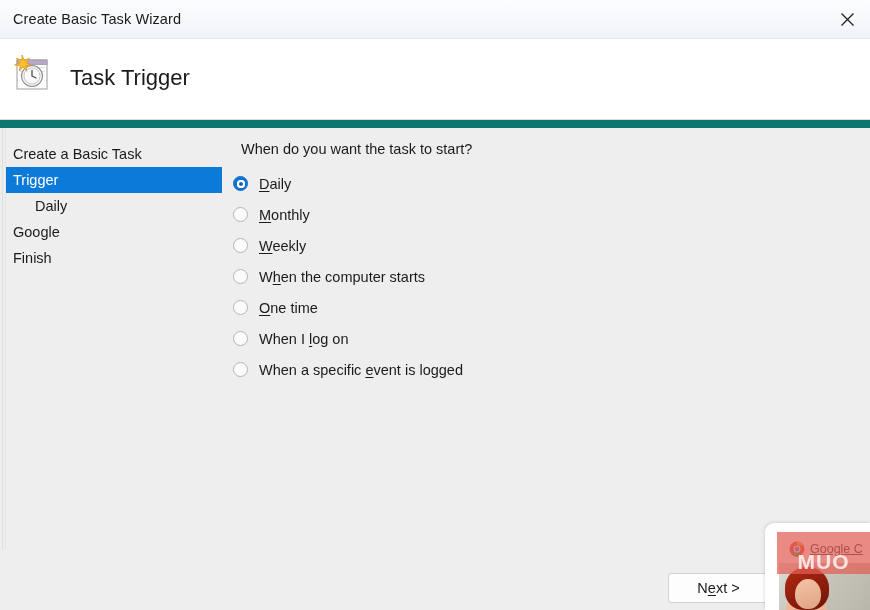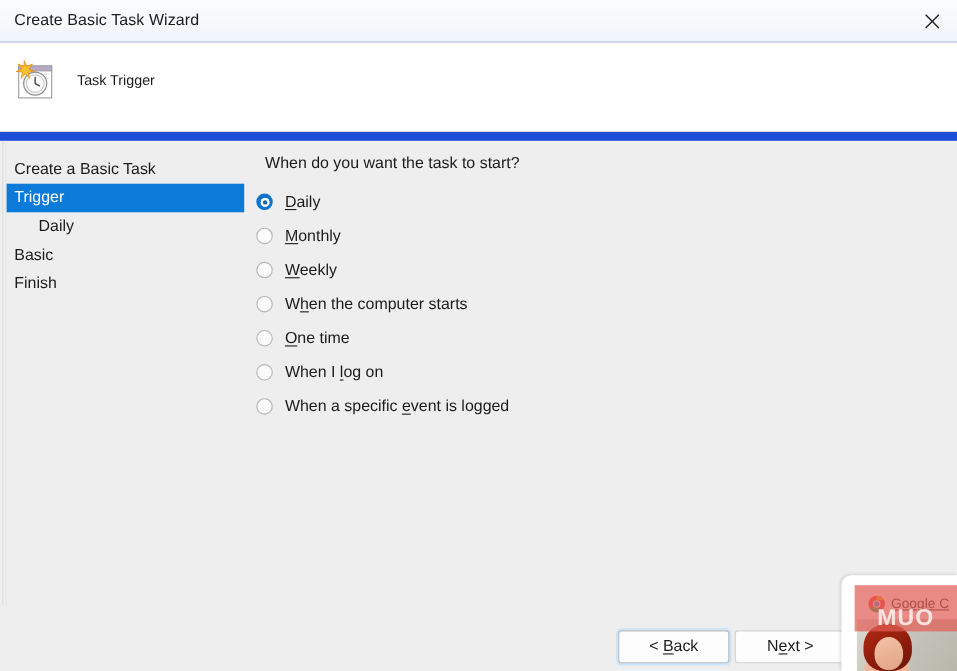--- a/index.html
+++ b/index.html
@@ -15,21 +15,21 @@
     font-family: "Liberation Sans", sans-serif;
     -webkit-font-smoothing: antialiased;
   }
 
   #wizard-window {
     position: absolute;
     left: 0;
     top: 0;
     width: 870px;
     height: 436px;
-    background: #1d4ed8;
+    background: #0f766e;
     box-sizing: border-box;
   }
 
   
   #titlebar {
     position: absolute;
     left: 0;
     top: 0;
     width: 870px;
     height: 39px;
@@ -73,21 +73,21 @@
     position: absolute;
     left: 10px;
     top: 13px;
     width: 44px;
     height: 44px;
   }
   #header-title {
     position: absolute;
     left: 70px;
     top: 26px;
-    font-size: 13px;
+    font-size: 22px;
     color: #1a1a1a;
     white-space: nowrap;
   }
   #header-rule {
     position: absolute;
     left: 0;
     top: 119px;
     width: 870px;
     height: 1px;
     background: #dcdcdc;
@@ -379,21 +379,21 @@
       <div class="nav-item">
         <span>Create a Basic Task</span>
       </div>
       <div class="nav-item selected">
         <span>Trigger</span>
       </div>
       <div class="nav-item sub">
         <span>Daily</span>
       </div>
       <div class="nav-item">
-        <span>Basic</span>
+        <span>Google</span>
       </div>
       <div class="nav-item">
         <span>Finish</span>
       </div>
     </nav>
 
     <div id="content">
       <p id="question">When do you want the task to start?</p>
 
       <div class="radio-row checked">
@@ -428,23 +428,20 @@
 
       <div class="radio-row">
         <span class="radio-mark"></span>
         <span class="radio-label">When a specific <u>e</u>vent is logged</span>
       </div>
     </div>
   </div>
 
   <div id="footer"></div>
 
-  <div class="wiz-button" id="back-button">
-    <span>&lt; <u>B</u>ack</span>
-  </div>
   <div class="wiz-button" id="next-button">
     <span>N<u>e</u>xt &gt;</span>
   </div>
 
   <div id="overlay-card">
     <div id="overlay-photo">
       <div id="overlay-photo-hair"></div>
       <div id="overlay-photo-face"></div>
     </div>
     <div id="overlay-appbar">

